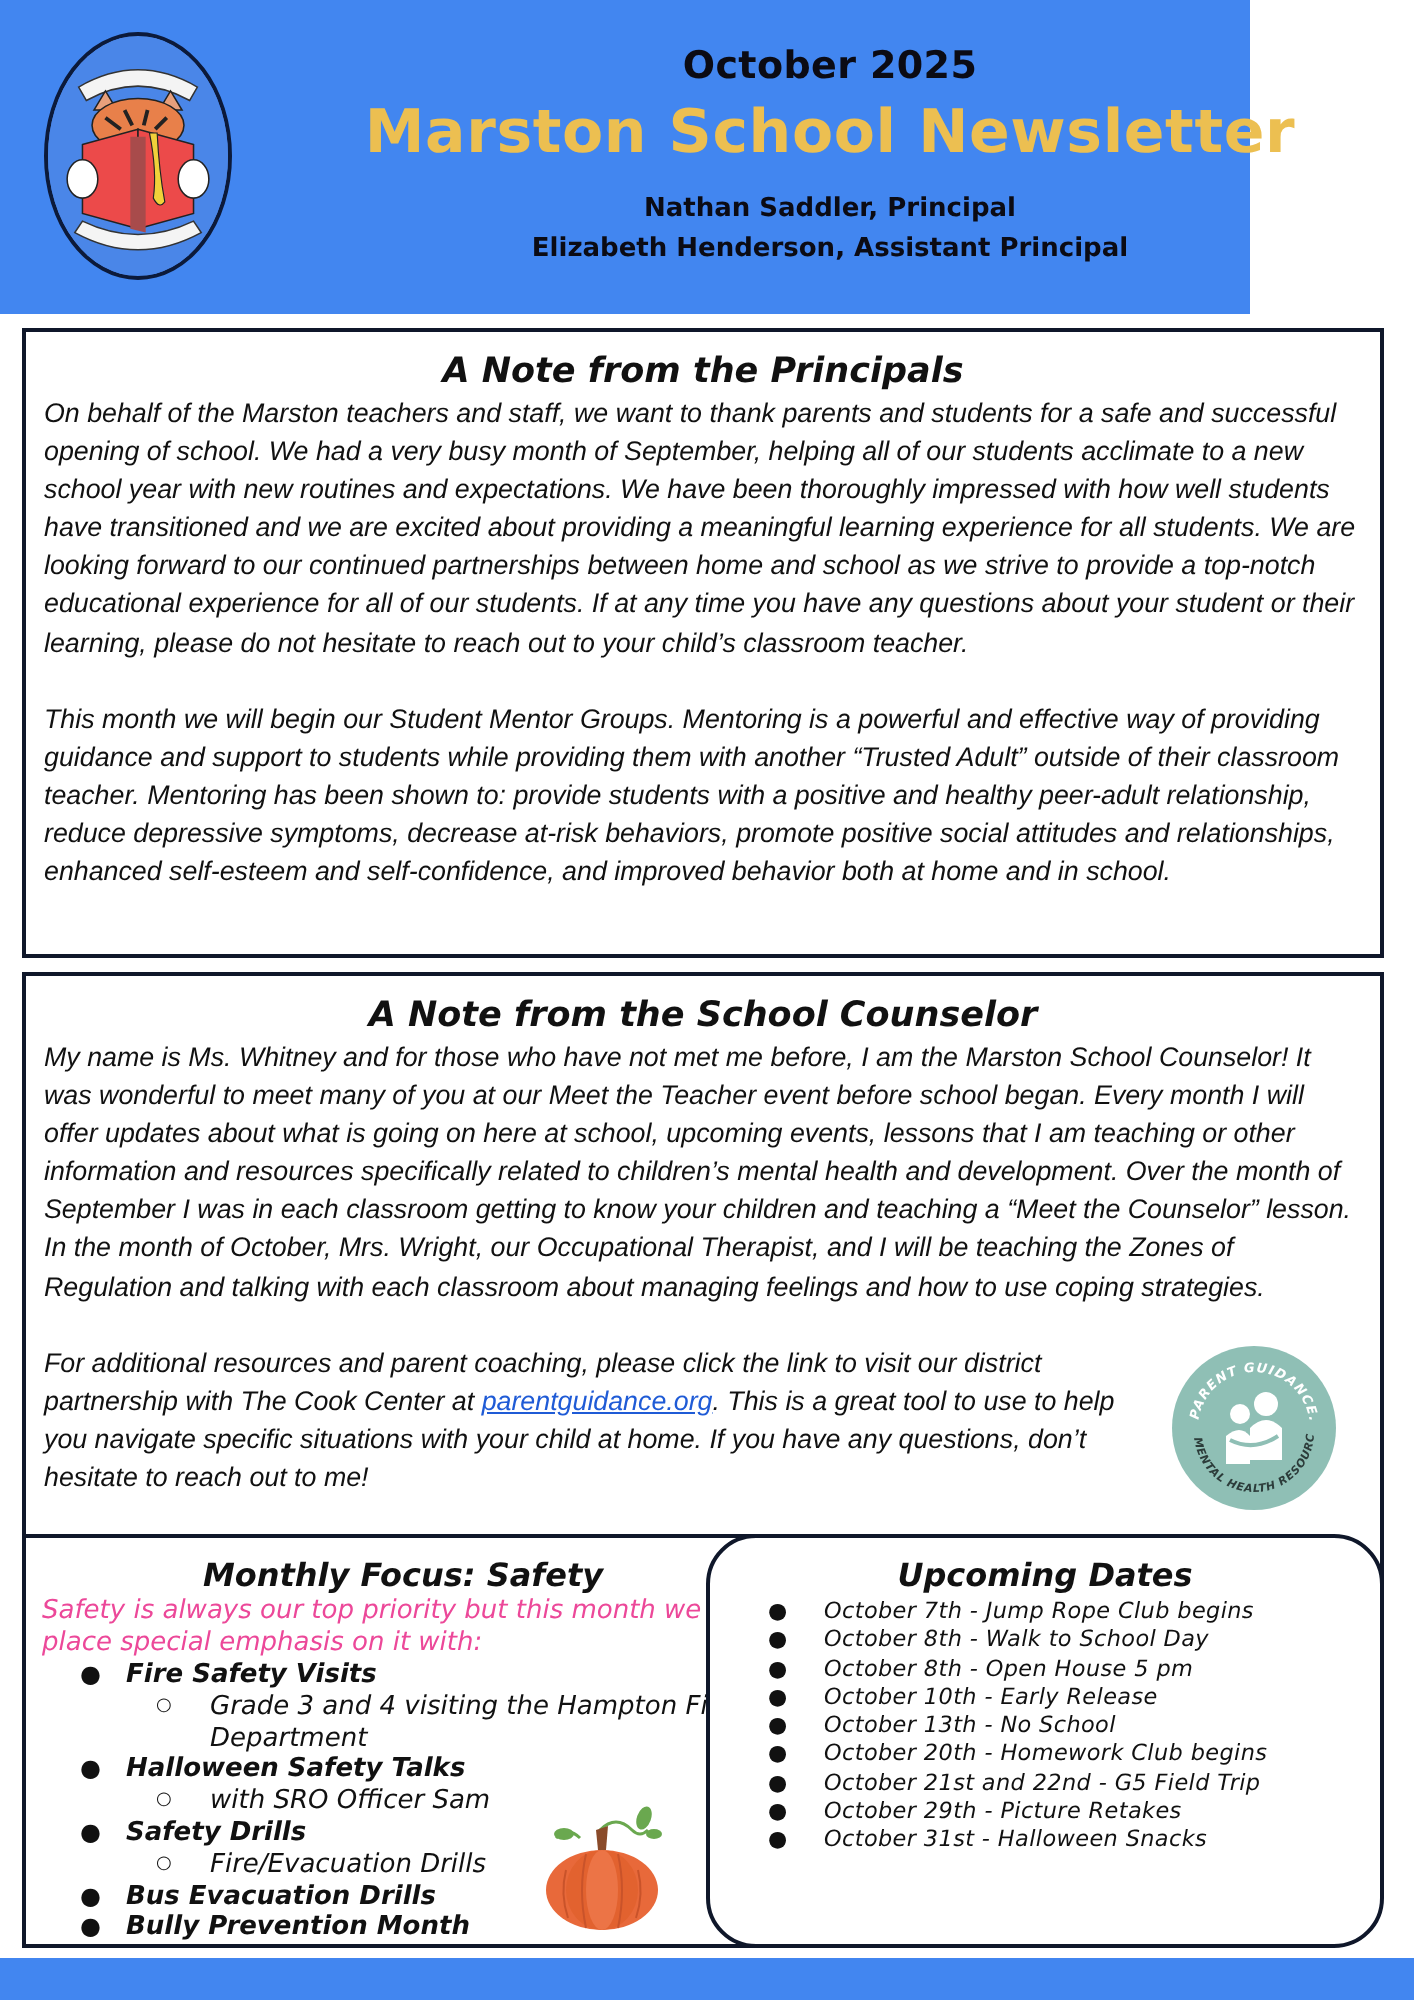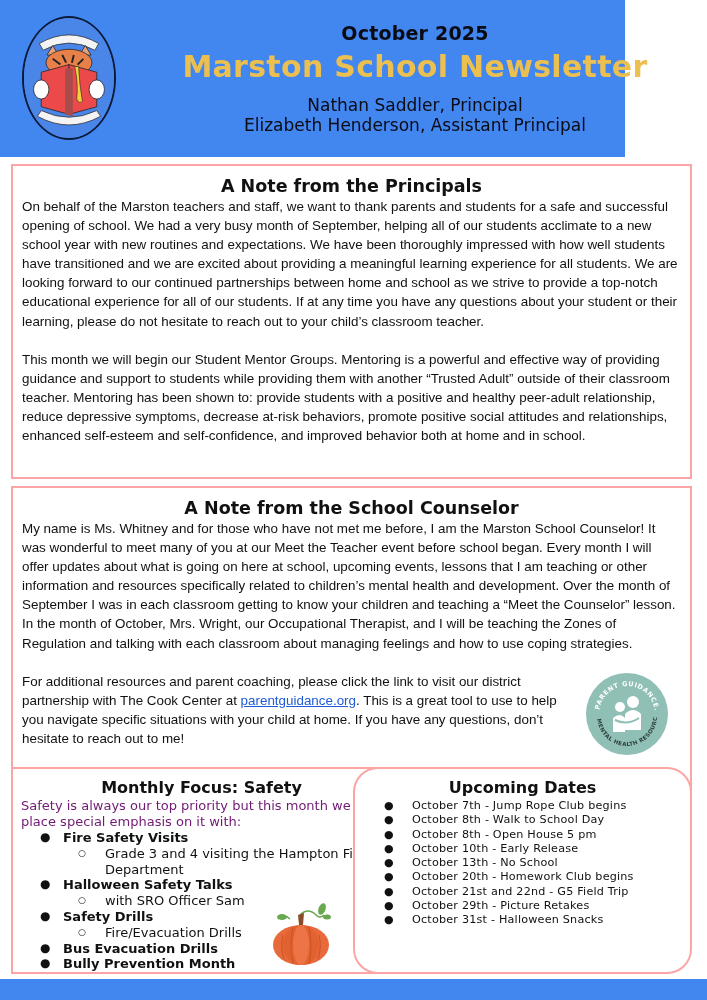--- a/index.html
+++ b/index.html
@@ -13,24 +13,24 @@
   .logo {
     position: absolute; left: 22px; top: 16px; width: 94px; height: 124px;
     border-radius: 50%; border: 2px solid #0c1a3a; background: #4a86e8;
     overflow: hidden;
   }
   .logo svg { width: 100%; height: 100%; display: block; }
 
   .header-text { position: absolute; left: 160px; top: 20px; width: 510px; text-align: center; }
   .month { font-size: 19px; font-weight: bold; color: #0b0b14; letter-spacing: 0.2px; line-height: 26px; }
   .title { font-size: 30px; font-weight: bold; color: #ecbf51; line-height: 40px; letter-spacing: 0.3px; margin-top: 1px; }
-  .staff { font-size: 17px; font-weight: normal; color: #0b0b14; line-height: 20px; margin-top: 8px; }
+  .staff { font-size: 13px; font-weight: bold; color: #0b0b14; line-height: 20px; margin-top: 8px; }
 
   .box {
-    position: absolute; border: 2px solid #fca5a5; background: #fff;
+    position: absolute; border: 2px solid #0f172a; background: #fff; font-style: italic;
   }
   .box h2 {
     text-align: center; font-size: 17.5px; font-weight: bold; color: #111;
     line-height: 22px;
   }
   .para {
     font-family: "Liberation Sans", sans-serif;
     font-size: 13.4px; line-height: 19.1px; color: #111;
   }
 
@@ -43,21 +43,21 @@
   #counselor .p2 { width: 555px; }
   .link { color: #1f5bd6; text-decoration: underline; cursor: pointer; }
   .pg-logo {
     position: absolute; right: 21px; top: 184px; width: 84px; height: 84px;
   }
   .pg-logo svg { width: 100%; height: 100%; display: block; }
 
   #focus { left: 11px; top: 767px; width: 381px; height: 207px; padding: 9px 8px 0 8px; }
   #dates { left: 353px; top: 767px; width: 339px; height: 207px; padding: 9px 8px 0 8px; border-radius: 25px; }
   .small-box h2 { font-size: 16px; line-height: 20px; }
-  .focus-intro { font-size: 13px; line-height: 16px; font-weight: bold; color: #701a75; }
+  .focus-intro { font-size: 13px; line-height: 16px; font-weight: bold; color: #ec4899; }
   .focus-intro { font-weight: normal; font-family: "DejaVu Sans", sans-serif; }
   ul.lvl1 { list-style: none; }
   ul.lvl1 > li { position: relative; padding-left: 42px; font-size: 13px; font-weight: bold; line-height: 15.8px; }
   ul.lvl1 > li .bullet { position: absolute; left: 19px; top: 0; font-size: 12px; }
   ul.lvl2 { list-style: none; }
   ul.lvl2 > li { position: relative; padding-left: 42px; font-weight: normal; font-size: 13px; line-height: 15.8px; }
   ul.lvl2 > li .sbullet { position: absolute; left: 15px; top: 0; font-size: 9px; }
 
   .pumpkin { position: absolute; left: 257px; top: 134px; width: 62px; height: 64px; }
   .pumpkin svg { width: 100%; height: 100%; display: block; }

